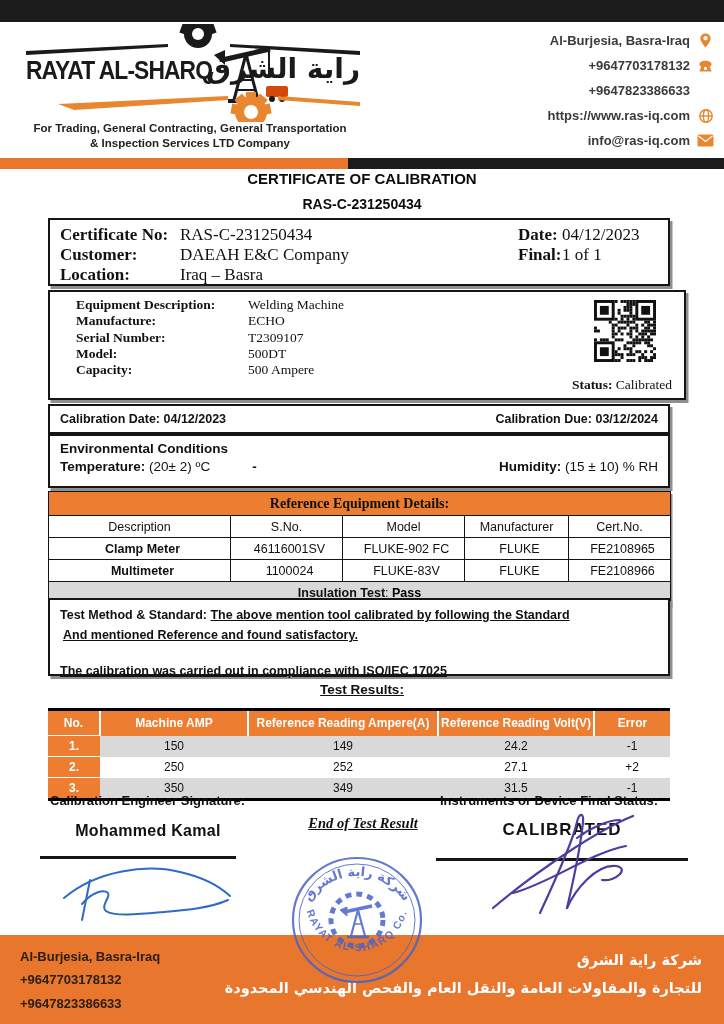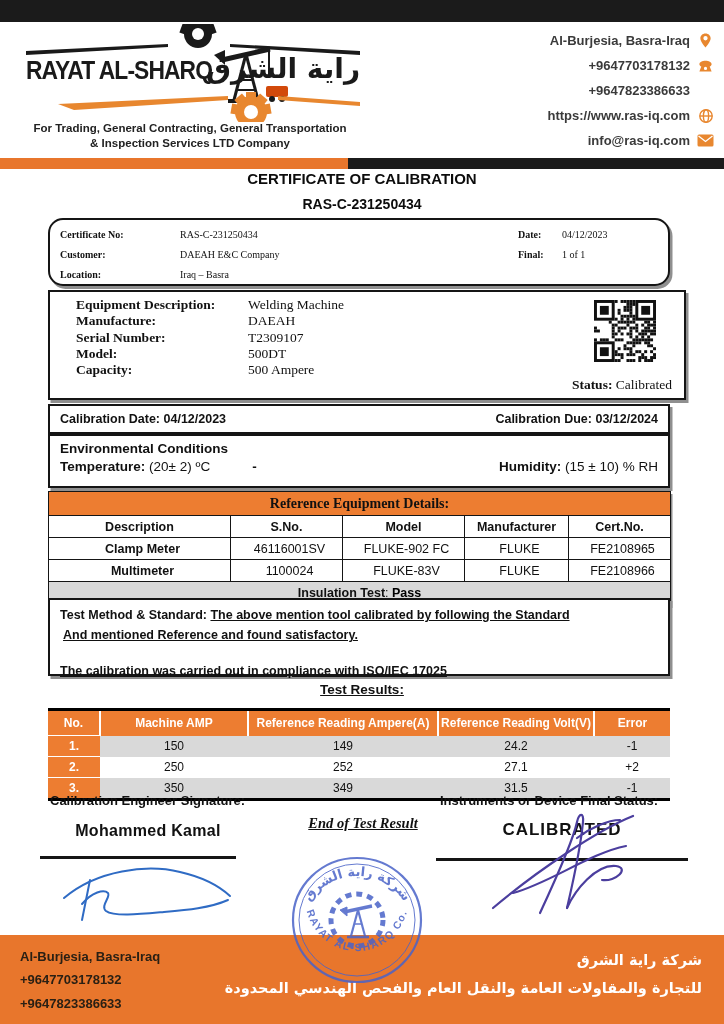--- a/index.html
+++ b/index.html
@@ -20,21 +20,21 @@
   .contact{top:28px;right:10px;width:220px;}
   .contact-row{display:flex;justify-content:flex-end;align-items:center;gap:7px;
                height:25px;font-size:13px;font-weight:600;color:#3a3a3a;}
   .contact-row .ico{width:17px;height:17px;flex:0 0 17px;display:flex;align-items:center;justify-content:center;}
   
   .title{top:170px;left:0;width:724px;text-align:center;font-size:15px;font-weight:bold;color:#0c0c0c;}
   .subtitle{top:196px;left:0;width:724px;text-align:center;font-size:14px;font-weight:bold;color:#0c0c0c;}
   
   .box{left:48px;width:598px;background:#fff;border:2px solid #151515;
        box-shadow:2.5px 3px 0 #8f8f8f;padding:5px 10px;}
-  .info-box{top:218px;height:54px;font-size:10px;border-radius:15px;}
+  .info-box{top:218px;height:54px;font-size:17px;}
   .inf-row{display:flex;line-height:20px;}
   .inf-label{width:120px;font-weight:bold;}
   .inf-right{position:absolute;left:468px;top:5px;}
   .inf-rrow{display:flex;line-height:20px;}
   .inf-rlabel{width:44px;font-weight:bold;}
   .equip-box{top:290px;height:96px;font-size:13.5px;padding-left:26px;}
   .eq-row{display:flex;line-height:16.3px;}
   .eq-label{width:172px;font-weight:bold;}
   .qr{position:absolute;right:28px;top:8px;width:62px;height:62px;}
   .status-line{position:absolute;right:12px;bottom:5px;font-size:13.5px;}
@@ -44,21 +44,21 @@
   .env-row2{display:flex;margin-top:3px;font-weight:normal;}
   .env-dash{margin-left:42px;font-weight:bold;}
   .env-hum{margin-left:auto;}
   
   .ref-wrap{top:491px;left:48px;width:622px;box-shadow:2.5px 3px 0 #8f8f8f;}
   table{border-collapse:collapse;}
   .ref-table{width:622px;font-size:12.5px;table-layout:fixed;}
   .ref-table th,.ref-table td{border:1px solid #151515;text-align:center;padding:1px 2px;}
   .ref-title{background:#ed7d31;font-family:"Liberation Serif",serif;font-size:14px;
              font-weight:bold;height:21px;}
-  .ref-head th{font-weight:bold;height:19px;}
+  .ref-head th{font-weight:normal;height:19px;}
   .ref-row td{height:19px;padding-left:8px;}
   .ref-row .c0{font-weight:bold;}
   .ins-row{background:#d9d9d9;font-weight:bold;height:20px;}
   .pass{color:#000000;}
   
   .method-box{top:598px;height:64px;font-size:12.5px;font-weight:bold;line-height:1.6;}
   .u{text-decoration:underline;}
   .test-heading{top:682px;left:0;width:724px;text-align:center;font-size:13.5px;
                 font-weight:bold;text-decoration:underline;}
   
@@ -227,21 +227,21 @@
     </div>
   </div>
 
   <div class="abs box equip-box serif">
     <div class="eq-row">
       <span class="eq-label">Equipment Description:</span>
       <span>Welding Machine</span>
     </div>
     <div class="eq-row">
       <span class="eq-label">Manufacture:</span>
-      <span>DAEAH</span>
+      <span>ECHO</span>
     </div>
     <div class="eq-row">
       <span class="eq-label">Serial Number:</span>
       <span>T2309107</span>
     </div>
     <div class="eq-row">
       <span class="eq-label">Model:</span>
       <span>500DT</span>
     </div>
     <div class="eq-row">

